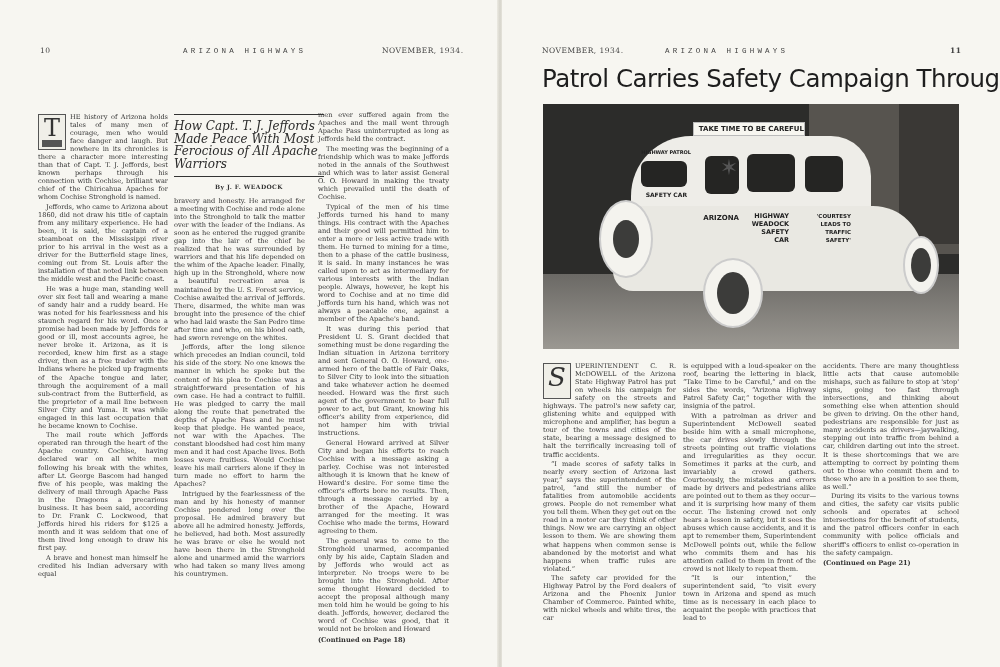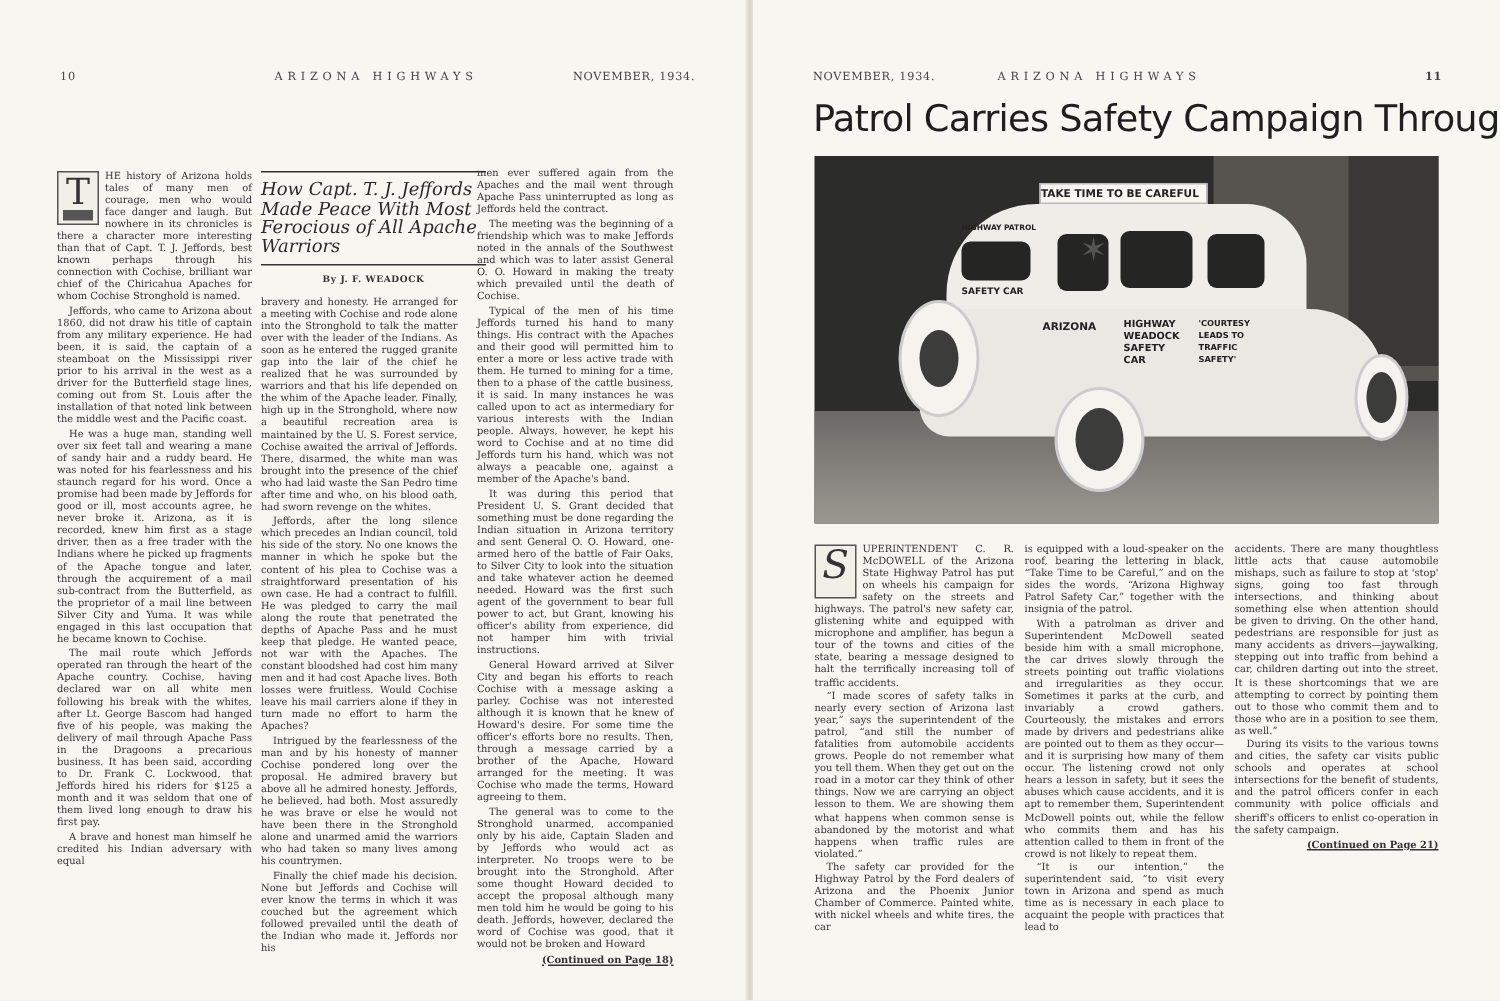--- a/index.html
+++ b/index.html
@@ -6,55 +6,55 @@
   html, body { width: 1000px; height: 667px; overflow: hidden; background: #f3f1ea; }
   body { position: relative; font-family: "DejaVu Serif", serif; color: #2a2a28; }
 
   .page { position: absolute; top: 0; height: 667px; background: #f7f6f1; }
   .page.left { left: 0; width: 498px; }
   .page.right { left: 502px; width: 498px; }
   .gutter { position: absolute; left: 497px; top: 0; width: 6px; height: 667px;
             background: linear-gradient(to right, #eceae2, #d8d6cd 45%, #c9c7be 50%, #d8d6cd 55%, #eceae2); }
 
   .running-head { position: absolute; top: 46px; font-size: 7.5px; letter-spacing: 0.5px; color: #444; }
-  .running-head .mag { letter-spacing: 3.2px; }
+  .running-head .mag { letter-spacing: 3.2px; font-family: Liberation Mono, monospace; }
 
   .headline { position: absolute; font-family: "DejaVu Sans", sans-serif; font-weight: normal;
               color: #1e1e1e; white-space: nowrap; letter-spacing: -0.5px; }
 
   .col { position: absolute; font-size: 6.6px; line-height: 8.05px; text-align: justify; color: #333; hyphens: auto; }
   .col p { text-indent: 8px; margin-bottom: 1.5px; }
   .col p.noindent { text-indent: 0; }
 
   .dropcap { float: left; width: 28px; height: 36px; margin: 1px 4px 1px 0; border: 1px solid #555;
              background: #f0efe8; position: relative; }
   .dropcap .letter { position: absolute; top: 0; left: 0; width: 100%; text-align: center;
                      font-size: 24px; line-height: 26px; font-family: "DejaVu Serif", serif; color: #333; }
   .dropcap .ornament { position: absolute; bottom: 2px; left: 3px; right: 3px; height: 7px; background: #555; }
   .dropcap.s .letter { font-style: italic; font-size: 26px; }
 
   .deck { position: absolute; left: 174px; top: 114px; width: 150px; border-top: 1.5px solid #333; border-bottom: 1px solid #333; padding: 5px 0 6px; }
   .deck-text { font-family: "DejaVu Serif", serif; font-style: italic; font-size: 12px; line-height: 12.5px; text-align: left; color: #2a2a2a; }
   .byline { position: absolute; left: 174px; top: 183px; width: 150px; text-align: center; font-size: 6px; font-weight: bold; letter-spacing: 0.4px; color: #333; }
 
-  .continued { text-align: right; font-weight: bold; font-size: 6.6px; margin-top: 2px; text-indent: 0 !important; text-decoration: underline; }
+  .continued { text-align: left; font-weight: bold; font-size: 6.6px; margin-top: 2px; text-indent: 0 !important; }
 
   .photo { position: absolute; left: 543px; top: 104px; width: 416px; height: 245px; background: #2c2c2a; overflow: hidden; }
   .photo .wall { position: absolute; right: 0; top: 0; width: 150px; height: 150px; background: #57544f; }
   .photo .wall-dark { position: absolute; right: 0; top: 0; width: 60px; height: 140px; background: #3a3835; }
   .photo .ground { position: absolute; left: 0; bottom: 0; width: 100%; height: 75px; background: linear-gradient(#6b6965, #9b9892); }
   .photo .car-body { position: absolute; left: 60px; top: 32px; width: 330px; height: 175px; }
   .photo .cabin { position: absolute; left: 28px; top: 0; width: 240px; height: 90px; background: #eeede8; border-radius: 60px 40px 8px 8px; }
   .photo .win { position: absolute; background: #252523; border-radius: 6px; }
   .photo .lower { position: absolute; left: 10px; top: 70px; width: 310px; height: 85px; background: #e9e8e2; border-radius: 30px 50px 10px 20px; }
   .photo .tire { position: absolute; border-radius: 50%; background: #f4f3ee; border: 2px solid #ccc; }
   .photo .hub { position: absolute; border-radius: 50%; background: #3c3c3a; }
   .photo .sign { position: absolute; left: 150px; top: 18px; width: 112px; height: 14px; background: #f7f6f0; border: 1px solid #bbb;
-                 font-family: "DejaVu Sans", sans-serif; font-size: 7px; font-weight: bold; text-align: left; line-height: 13px; color: #222; }
-  .photo .car-text { position: absolute; font-family: "DejaVu Sans", sans-serif; font-weight: bold; color: #222; text-align: left; line-height: 8px; }
+                 font-family: "DejaVu Sans", sans-serif; font-size: 7px; font-weight: bold; text-align: right; line-height: 13px; color: #222; }
+  .photo .car-text { position: absolute; font-family: "DejaVu Sans", sans-serif; font-weight: bold; color: #222; text-align: right; line-height: 8px; }
   .photo .badge { position: absolute; left: 175px; top: 53px; width: 22px; height: 22px; color: #555; font-size: 22px; line-height: 22px; text-align: center; }
 </style>
 </head>
 <body>
 
 <div class="page left">
   <div class="running-head" style="left:40px;">10</div>
   <div class="running-head" style="left:183px;"><span class="mag">ARIZONA HIGHWAYS</span></div>
   <div class="running-head" style="left:382px;">NOVEMBER, 1934.</div>
 
@@ -73,21 +73,20 @@
     <p>Jeffords, who came to Arizona about 1860, did not draw his title of captain from any military experience. He had been, it is said, the captain of a steamboat on the Mississippi river prior to his arrival in the west as a driver for the Butterfield stage lines, coming out from St. Louis after the installation of that noted link between the middle west and the Pacific coast.</p>
     <p>He was a huge man, standing well over six feet tall and wearing a mane of sandy hair and a ruddy beard. He was noted for his fearlessness and his staunch regard for his word. Once a promise had been made by Jeffords for good or ill, most accounts agree, he never broke it. Arizona, as it is recorded, knew him first as a stage driver, then as a free trader with the Indians where he picked up fragments of the Apache tongue and later, through the acquirement of a mail sub-contract from the Butterfield, as the proprietor of a mail line between Silver City and Yuma. It was while engaged in this last occupation that he became known to Cochise.</p>
     <p>The mail route which Jeffords operated ran through the heart of the Apache country. Cochise, having declared war on all white men following his break with the whites, after Lt. George Bascom had hanged five of his people, was making the delivery of mail through Apache Pass in the Dragoons a precarious business. It has been said, according to Dr. Frank C. Lockwood, that Jeffords hired his riders for $125 a month and it was seldom that one of them lived long enough to draw his first pay.</p>
     <p>A brave and honest man himself he credited his Indian adversary with equal</p>
   </div>
 
   <div class="col" style="left:174px; top:197px; width:131px;">
     <p class="noindent">bravery and honesty. He arranged for a meeting with Cochise and rode alone into the Stronghold to talk the matter over with the leader of the Indians. As soon as he entered the rugged granite gap into the lair of the chief he realized that he was surrounded by warriors and that his life depended on the whim of the Apache leader. Finally, high up in the Stronghold, where now a beautiful recreation area is maintained by the U. S. Forest service, Cochise awaited the arrival of Jeffords. There, disarmed, the white man was brought into the presence of the chief who had laid waste the San Pedro time after time and who, on his blood oath, had sworn revenge on the whites.</p>
     <p>Jeffords, after the long silence which precedes an Indian council, told his side of the story. No one knows the manner in which he spoke but the content of his plea to Cochise was a straightforward presentation of his own case. He had a contract to fulfill. He was pledged to carry the mail along the route that penetrated the depths of Apache Pass and he must keep that pledge. He wanted peace, not war with the Apaches. The constant bloodshed had cost him many men and it had cost Apache lives. Both losses were fruitless. Would Cochise leave his mail carriers alone if they in turn made no effort to harm the Apaches?</p>
     <p>Intrigued by the fearlessness of the man and by his honesty of manner Cochise pondered long over the proposal. He admired bravery but above all he admired honesty. Jeffords, he believed, had both. Most assuredly he was brave or else he would not have been there in the Stronghold alone and unarmed amid the warriors who had taken so many lives among his countrymen.</p>
-    <p>Finally the chief made his decision. None but Jeffords and Cochise will ever know the terms in which it was couched but the agreement which followed prevailed until the death of the Indian who made it. Jeffords nor his</p>
   </div>
 
   <div class="col" style="left:318px; top:111px; width:131px;">
     <p class="noindent">men ever suffered again from the Apaches and the mail went through Apache Pass uninterrupted as long as Jeffords held the contract.</p>
     <p>The meeting was the beginning of a friendship which was to make Jeffords noted in the annals of the Southwest and which was to later assist General O. O. Howard in making the treaty which prevailed until the death of Cochise.</p>
     <p>Typical of the men of his time Jeffords turned his hand to many things. His contract with the Apaches and their good will permitted him to enter a more or less active trade with them. He turned to mining for a time, then to a phase of the cattle business, it is said. In many instances he was called upon to act as intermediary for various interests with the Indian people. Always, however, he kept his word to Cochise and at no time did Jeffords turn his hand, which was not always a peacable one, against a member of the Apache's band.</p>
     <p>It was during this period that President U. S. Grant decided that something must be done regarding the Indian situation in Arizona territory and sent General O. O. Howard, one-armed hero of the battle of Fair Oaks, to Silver City to look into the situation and take whatever action he deemed needed. Howard was the first such agent of the government to bear full power to act, but Grant, knowing his officer's ability from experience, did not hamper him with trivial instructions.</p>
     <p>General Howard arrived at Silver City and began his efforts to reach Cochise with a message asking a parley. Cochise was not interested although it is known that he knew of Howard's desire. For some time the officer's efforts bore no results. Then, through a message carried by a brother of the Apache, Howard arranged for the meeting. It was Cochise who made the terms, Howard agreeing to them.</p>
     <p>The general was to come to the Stronghold unarmed, accompanied only by his aide, Captain Sladen and by Jeffords who would act as interpreter. No troops were to be brought into the Stronghold. After some thought Howard decided to accept the proposal although many men told him he would be going to his death. Jeffords, however, declared the word of Cochise was good, that it would not be broken and Howard</p>
     <p class="continued">(Continued on Page 18)</p>

